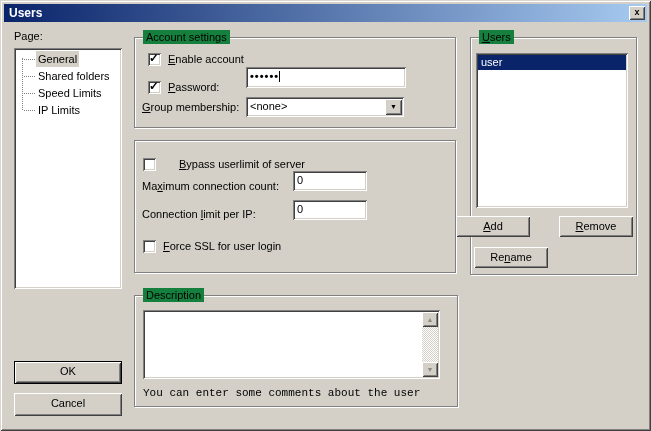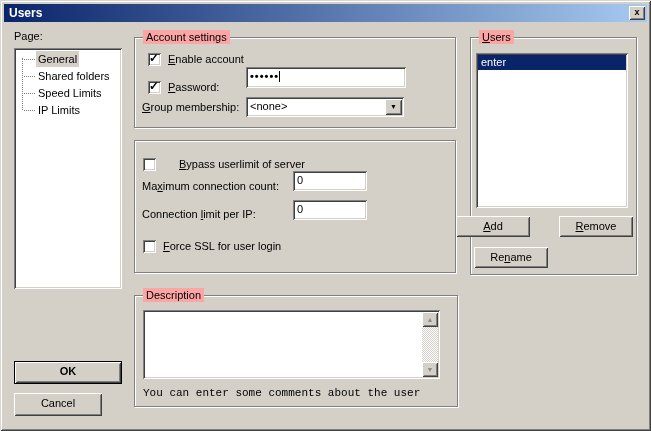--- a/index.html
+++ b/index.html
@@ -31,21 +31,21 @@
     background:#d4d0c8; line-height:21px; cursor:default;
     box-shadow: inset 1px 1px 0 #fff, inset -1px -1px 0 #404040,
                 inset 2px 2px 0 #d4d0c8, inset -2px -2px 0 #808080;
   }
   .btn.default { border:1px solid #000; line-height:19px; }
   .groupbox {
     position:absolute; border:1px solid #808080;
     box-shadow: 1px 1px 0 #fff, inset 1px 1px 0 #fff;
   }
   .groupbox .legend {
-    position:absolute; top:-8px; left:8px; background:#fca5a5; padding:0 3px;
+    position:absolute; top:-8px; left:8px; background:#15803d; padding:0 3px;
     line-height:14px;
   }
   .label { position:absolute; white-space:nowrap; }
   .checkbox {
     position:absolute; width:13px; height:13px; background:#fff;
     box-shadow: inset 1px 1px 0 #808080, inset -1px -1px 0 #fff,
                 inset 2px 2px 0 #404040, inset -2px -2px 0 #d4d0c8;
   }
   .checkbox .check {
     position:absolute; left:1px; top:-2px; font-size:12px; font-weight:bold;
@@ -123,22 +123,22 @@
       <span class="tlabel">Shared folders</span>
     </div>
     <div class="tree-row">
       <span class="tlabel">Speed Limits</span>
     </div>
     <div class="tree-row">
       <span class="tlabel">IP Limits</span>
     </div>
   </div>
 
-  <div class="btn default" style="left:14px; top:361px; width:108px; height:23px;font-weight:bold;">OK</div>
-  <div class="btn" style="left:14px; top:393px; width:88px; height:23px;">Cancel</div>
+  <div class="btn default" style="left:14px; top:361px; width:108px; height:23px;">OK</div>
+  <div class="btn" style="left:14px; top:393px; width:108px; height:23px;">Cancel</div>
 
   <div class="groupbox" style="left:134px; top:37px; width:322px; height:91px;">
     <span class="legend">Account settings</span>
   </div>
   <div class="checkbox" style="left:148px; top:53px;">
     <span class="check">✓</span>
   </div>
   <div class="label" style="left:168px; top:53px;"><u>E</u>nable account</div>
 
   <div class="checkbox" style="left:148px; top:81px;">
@@ -180,20 +180,20 @@
       <div class="sb-btn sb-down">▼</div>
     </div>
   </div>
   <div class="label" style="left:143px; top:387px;font-family:Liberation Mono, monospace;">You can enter some comments about the user</div>
 
   <div class="groupbox" style="left:470px; top:37px; width:167px; height:238px;">
     <span class="legend"><u>U</u>sers</span>
   </div>
   <div class="listbox">
     <div class="list-item selected">
-      <span>enter</span>
+      <span>user</span>
     </div>
   </div>
   <div class="btn" style="left:456px; top:216px; width:74px; height:21px;"><u>A</u>dd</div>
   <div class="btn" style="left:474px; top:247px; width:74px; height:21px;">Re<u>n</u>ame</div>
   <div class="btn" style="left:559px; top:216px; width:74px; height:21px;"><u>R</u>emove</div>
 
 </div>
 
 </body></html>

